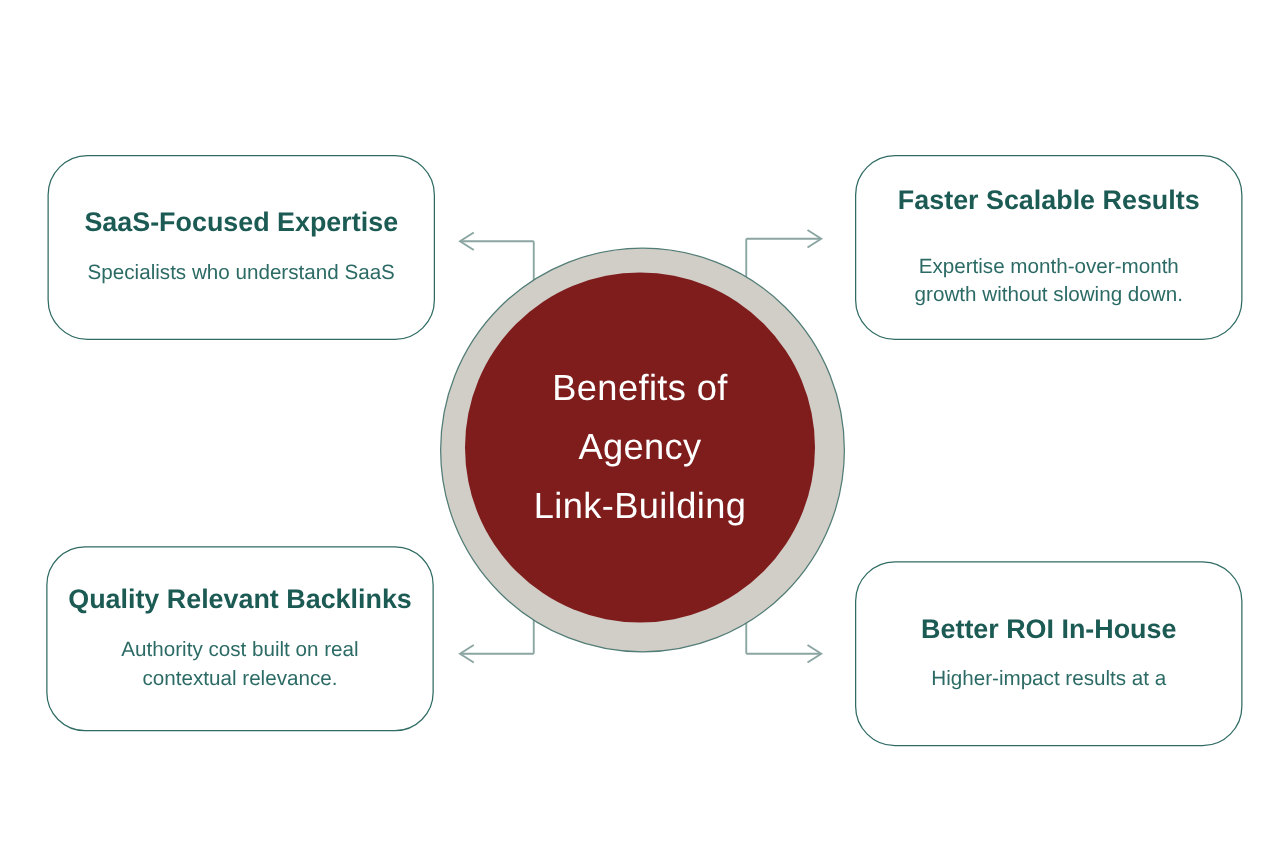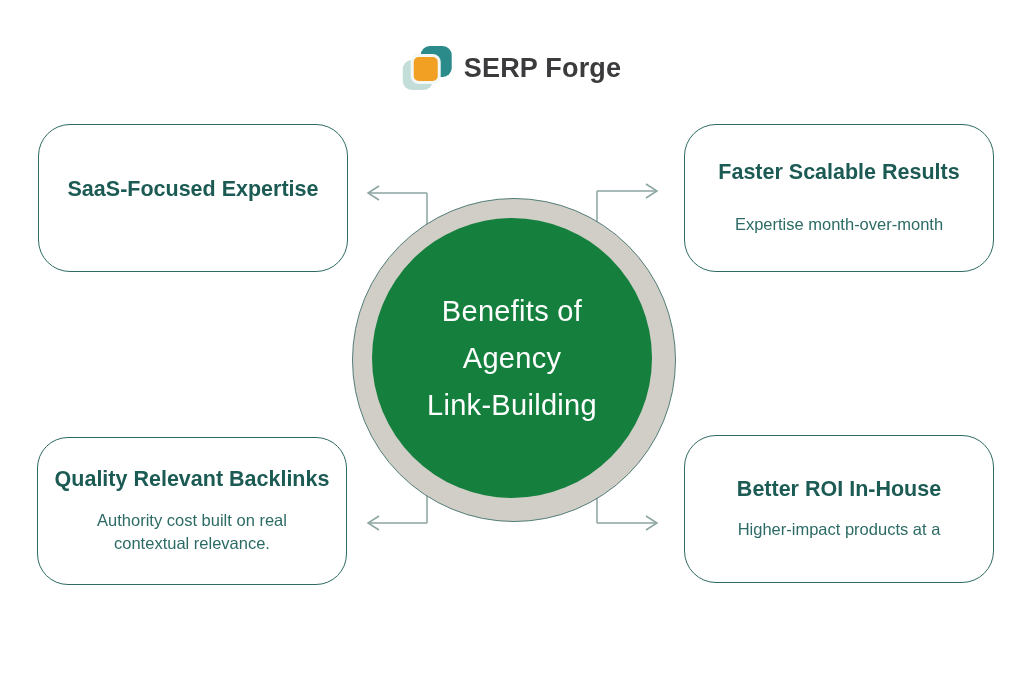--- a/index.html
+++ b/index.html
@@ -46,21 +46,21 @@
     border-radius: 50%;
     background: #d1cec8;
     border: 1px solid #527d76;
     box-sizing: border-box;
   }
   .circle {
     position: absolute;
     left: 372px; top: 218px;
     width: 280px; height: 280px;
     border-radius: 50%;
-    background: #15803d;
+    background: #7f1d1d;
     display: flex;
     flex-direction: column;
     align-items: center;
     justify-content: center;
     text-align: center;
   }
   .circle .line {
     color: #ffffff;
     font-size: 29px;
     font-weight: 500;
@@ -81,21 +81,21 @@
     flex-direction: column;
     align-items: center;
     justify-content: center;
     text-align: center;
     gap: 16px;
     padding: 0 0;
   }
   .card.tl { left: 38px;  top: 124px; }
   .card.tr { left: 684px; top: 124px; gap: 28px; }
   .card.bl { left: 37px;  top: 437px; border-radius: 31px; }
-  .card.br { left: 684px; top: 435px; }
+  .card.br { left: 684px; top: 449px; }
   .card .title {
     font-size: 21.5px;
     font-weight: 700;
     color: #1c5a54;
     line-height: 1.2;
   }
   .card .body-line {
     display: block;
     font-size: 16.5px;
     color: #2c6b65;
@@ -122,57 +122,51 @@
     <g>
       <path d="M427 523 L369 523"></path>
       <path d="M379 516 L368 523 L379 530"></path>
     </g>
     <g>
       <path d="M597 523 L656 523"></path>
       <path d="M646 516 L657 523 L646 530"></path>
     </g>
   </svg>
 
-  <div class="logo-group">
-    <div class="logo-mark">
-      <div class="logo-sq pale"></div>
-      <div class="logo-sq teal"></div>
-      <div class="logo-sq orange"></div>
-    </div>
-    <div class="logo-text">SERP Forge</div>
-  </div>
 
   <div class="ring"></div>
   <div class="circle">
     <div class="line">Benefits of</div>
     <div class="line">Agency</div>
     <div class="line">Link-Building</div>
   </div>
 
   <div class="card tl">
     <div class="title">SaaS-Focused Expertise</div>
     <div class="body">
+      <span class="body-line">Specialists who understand SaaS</span>
     </div>
   </div>
 
   <div class="card tr">
     <div class="title">Faster Scalable Results</div>
     <div class="body">
       <span class="body-line">Expertise month-over-month</span>
+      <span class="body-line">growth without slowing down.</span>
     </div>
   </div>
 
   <div class="card bl">
     <div class="title">Quality Relevant Backlinks</div>
     <div class="body">
       <span class="body-line">Authority cost built on real</span>
       <span class="body-line">contextual relevance.</span>
     </div>
   </div>
 
   <div class="card br">
     <div class="title">Better ROI In-House</div>
     <div class="body">
-      <span class="body-line">Higher-impact products at a</span>
+      <span class="body-line">Higher-impact results at a</span>
     </div>
   </div>
 
 </div>
 
 </body></html>

